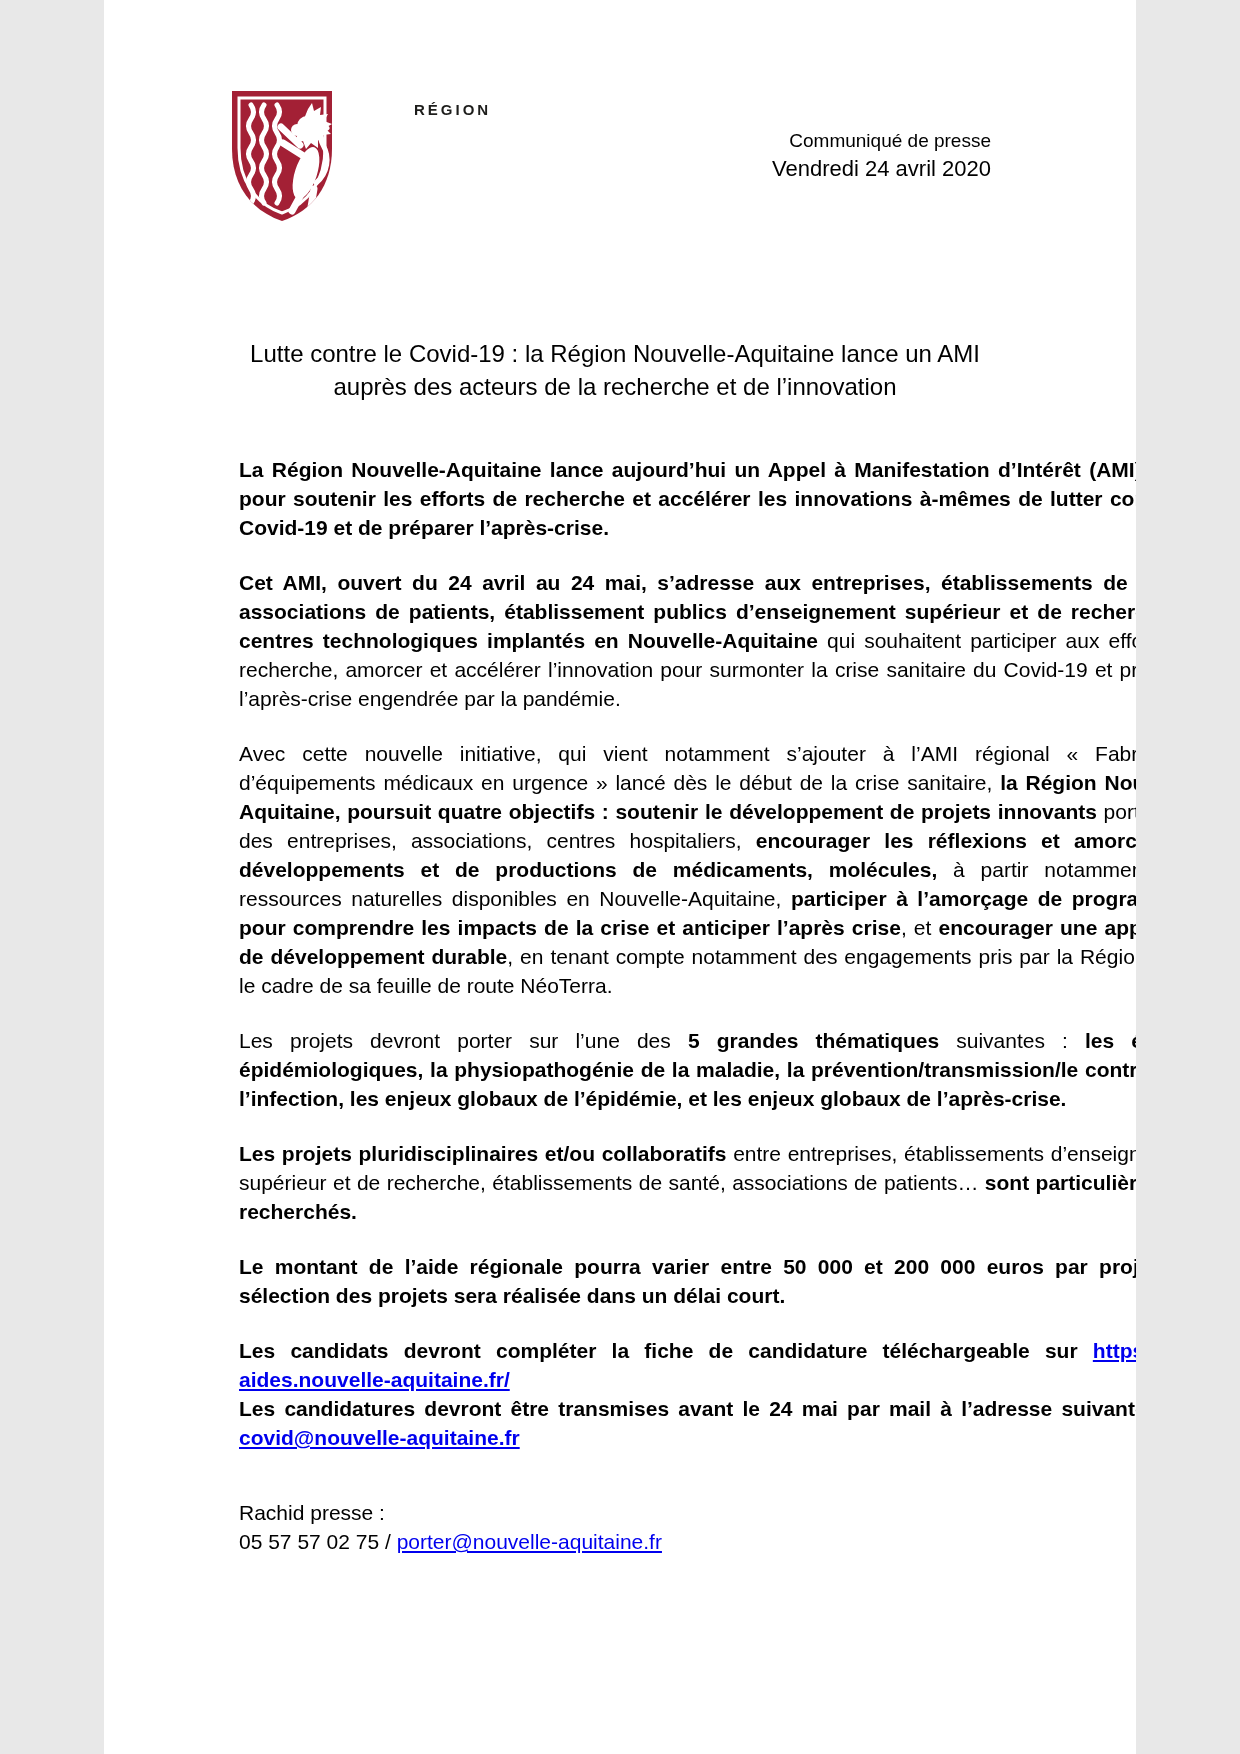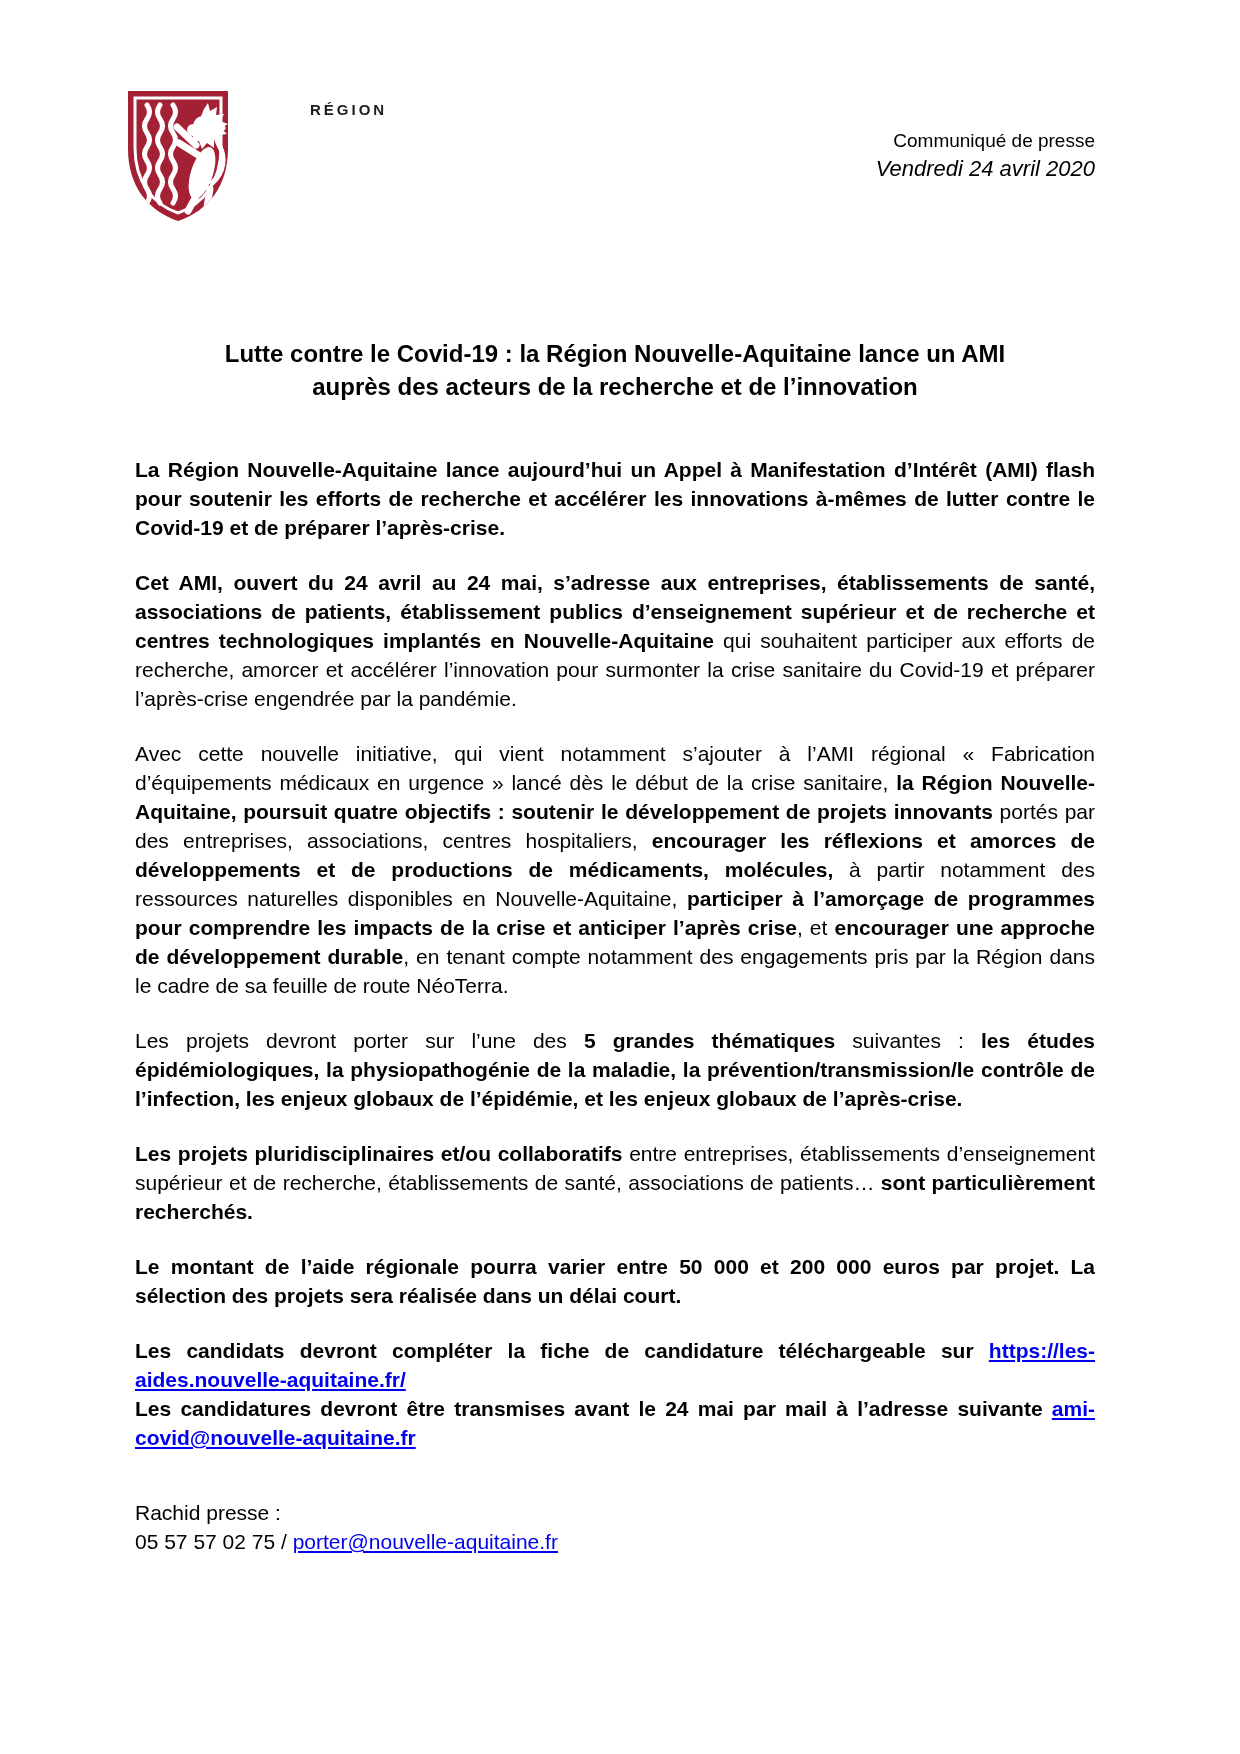--- a/index.html
+++ b/index.html
@@ -1,33 +1,33 @@
 <!DOCTYPE html>
 <html><head>
 <meta charset="utf-8">
 <style>
   * { margin:0; padding:0; box-sizing:border-box; }
   html,body { background:#e8e8e8; }
   .page {
-    width:1240px; height:1754px; margin:0 auto; background:#ffffff;
+    width:1032px; height:1754px; margin:0 auto; background:#ffffff;
     font-family:"Liberation Sans", sans-serif; color:#000;
     position:relative; overflow:hidden;
   }
   
   .header { display:flex; justify-content:space-between; align-items:flex-start; margin:85px 145px 0 120px; }
   .logo { display:flex; align-items:flex-start; }
   .logo svg { display:block; }
   .logo-text { margin-left:16px; padding-top:16px; color:#1d1d1b; }
   .logo-region { font-size:15px; font-weight:bold; letter-spacing:3px; margin-left:58px; margin-bottom:2px; }
   .logo-name { font-size:37px; font-weight:bold; line-height:39px; letter-spacing:-0.5px; }
   .header-right { text-align:right; padding-top:42px; }
   .doc-type { font-size:19px; font-weight:normal; line-height:28px; }
-  .doc-date { font-size:22px; font-style:italic; line-height:28px; }
+  .doc-date { font-size:22px; line-height:28px; }
   
-  .title { margin:112px 145px 0 135px; text-align:center; font-size:24px; font-weight:bold; line-height:33px; }
+  .title { margin:112px 145px 0 135px; text-align:center; font-size:24px; font-weight:normal; line-height:33px; }
   
   .col { margin:52px 145px 0 135px; width:960px; }
   .para { font-size:21px; line-height:29px; text-align:justify; margin-top:26px; }
   .para:first-child { margin-top:0; }
   .b { font-weight:bold; }
   .bold { font-weight:bold; }
   .link { color:#0000EE; text-decoration:underline; cursor:pointer; }
   .contact { margin-top:46px; font-size:21px; line-height:29px; }
 </style>
 </head>

